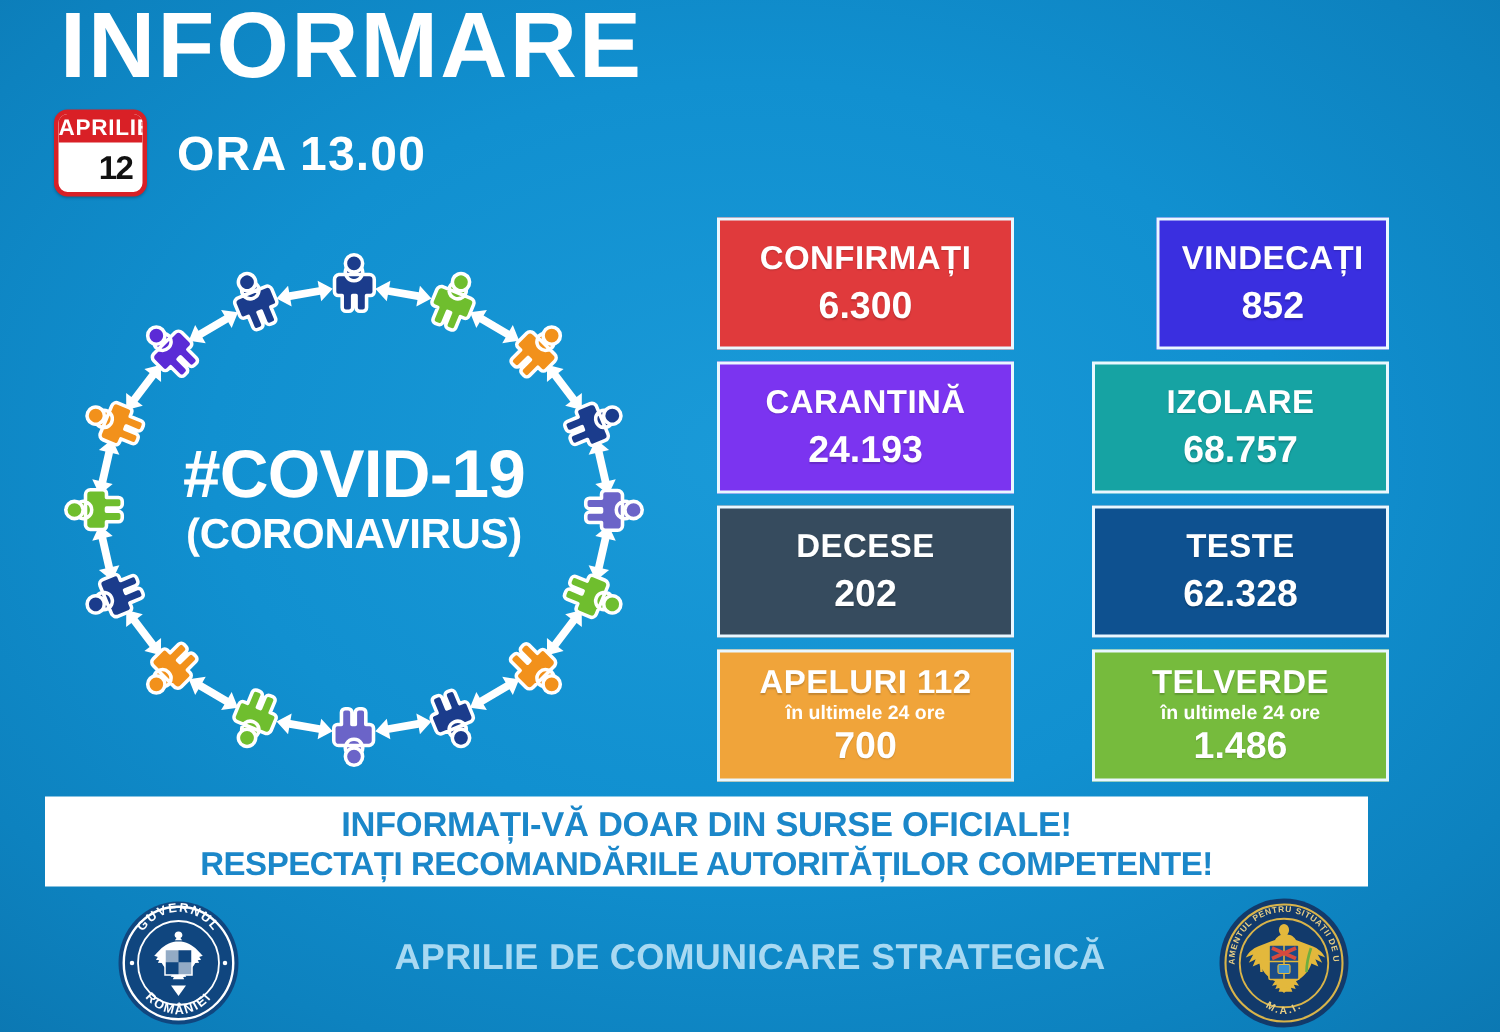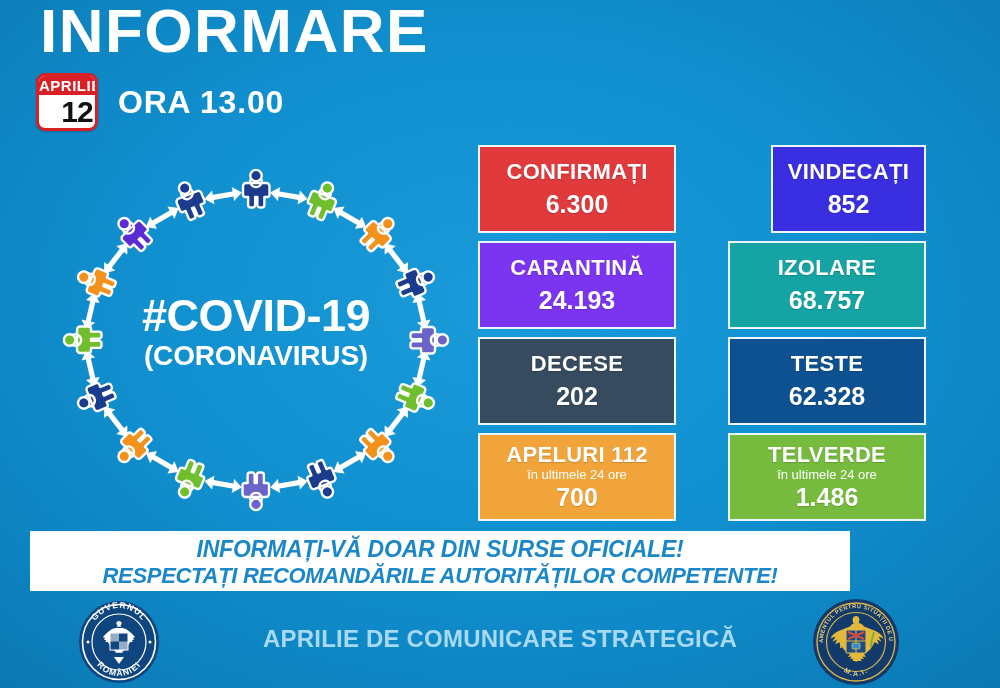--- a/index.html
+++ b/index.html
@@ -53,38 +53,38 @@
     font-size: 15px;
     font-weight: bold;
     letter-spacing: .5px;
     text-align: center;
     line-height: 19px;
     height: 19px;
   }
   .cal-day {
     flex: 1;
     color: #111111;
-    font-size: 30px;
+    font-size: 22px;
     font-weight: bold;
     text-align: center;
     line-height: 33px;
     letter-spacing: -1px;
     padding-left: 20px;
   }
   #hour-text {
     color: #ffffff;
     font-size: 32px;
     font-weight: bold;
     letter-spacing: .8px;
   }
 
   
   #circle-graphic {
     position: absolute;
-    left: 46px; top: 160px;
+    left: 26px; top: 160px;
     width: 420px; height: 360px;
   }
   #circle-graphic svg { display: block; }
   #covid-label {
     position: absolute;
     left: 0; top: 131px;
     width: 420px;
     text-align: center;
     color: #ffffff;
     pointer-events: none;
@@ -125,46 +125,45 @@
   }
   .card-label {
     font-size: 22px;
     font-weight: bold;
     letter-spacing: .3px;
     line-height: 26px;
     text-shadow: 0 1px 1px rgba(0,0,0,.18);
   }
   .card-sub {
     font-size: 13px;
-    font-weight: normal;
+    font-weight: bold;
     line-height: 15px;
     margin-top: -1px;
   }
   .card-value {
     font-size: 25px;
     font-weight: bold;
     line-height: 30px;
     margin-top: 4px;
     text-shadow: 0 1px 1px rgba(0,0,0,.18);
   }
   .card.has-sub .card-value { margin-top: 0px; }
 
   
   #notice {
     position: absolute;
     left: 30px; top: 531px;
-    width: 820px; height: 60px;
+    width: 882px; height: 60px;
     background: #ffffff;
     box-sizing: border-box;
     display: flex;
     flex-direction: column;
     align-items: center;
     justify-content: center;
     padding-top: 2px;
-    font-style: italic;
   }
   #notice-line1 {
     color: #1b87c9;
     font-size: 23px;
     font-weight: bold;
     letter-spacing: -.2px;
     line-height: 27px;
   }
   #notice-line2 {
     color: #1b87c9;

